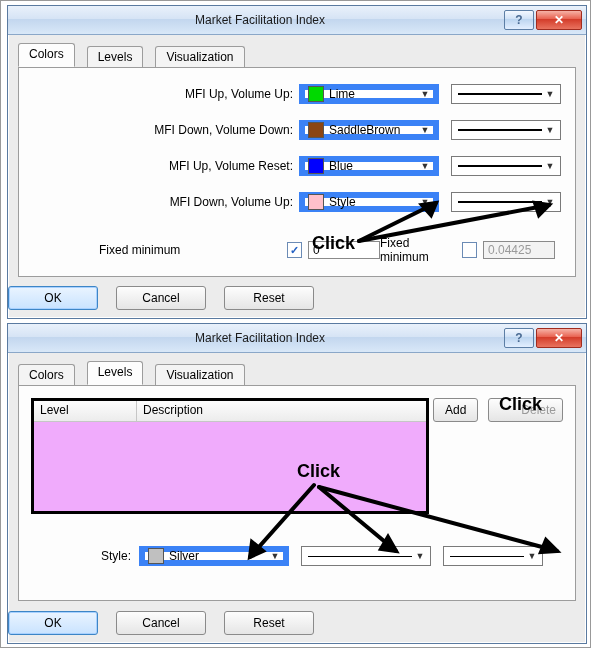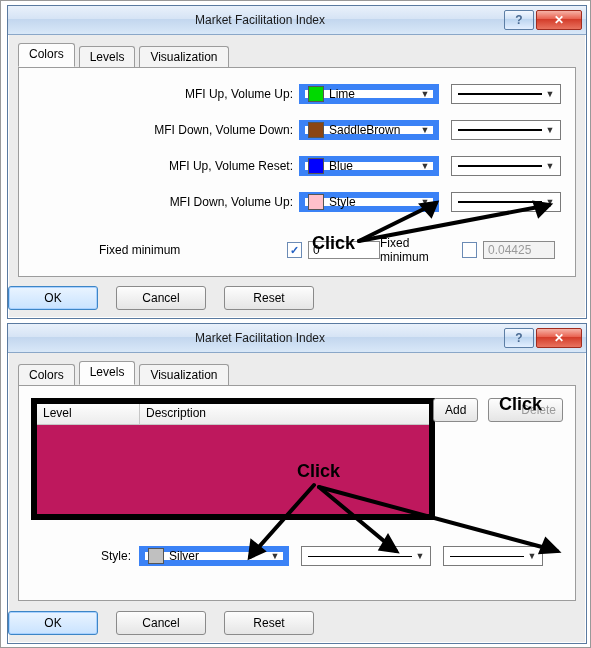--- a/index.html
+++ b/index.html
@@ -65,21 +65,21 @@
     align-items:flex-end;
     height:24px;
     margin: 8px 10px 0 10px;
     position:relative;
   }
   .tab {
     border:1px solid #9c9c9c;
     border-bottom:none;
     background:#f4f4f4;
     padding:3px 10px 4px;
-    margin-right:4px;
+    margin-right:12px;
     font-size:12px;
     cursor:pointer;
     position:relative;
     top:1px;
     border-radius:3px 3px 0 0;
   }
   .tab.active {
     background:#fdfdfd;
     top:0;
     padding-bottom:5px;
@@ -191,22 +191,22 @@
     border-color:#3d85c6;
     background:linear-gradient(to bottom,#eaf4ff,#c9e3ff);
     box-shadow:0 0 0 1px #a8d1ff inset;
   }
 
   
   .listbox {
     position:absolute;
     left:12px; top:12px;
     width:392px; height:110px;
-    border:6px solid #000000;
-    background:#be185d;
+    border:3px solid #000000;
+    background:#f0abfc;
   }
   .listheader {
     display:flex;
     height:20px;
     border-bottom:1px solid #c6c6c6;
     background:linear-gradient(to bottom,#fdfdfd,#ececec);
     font-size:12px;
   }
   .lh-col1 { width:90px; border-right:1px solid #c6c6c6; padding:2px 6px;}
   .lh-col2 { flex:1; padding:2px 6px;}

